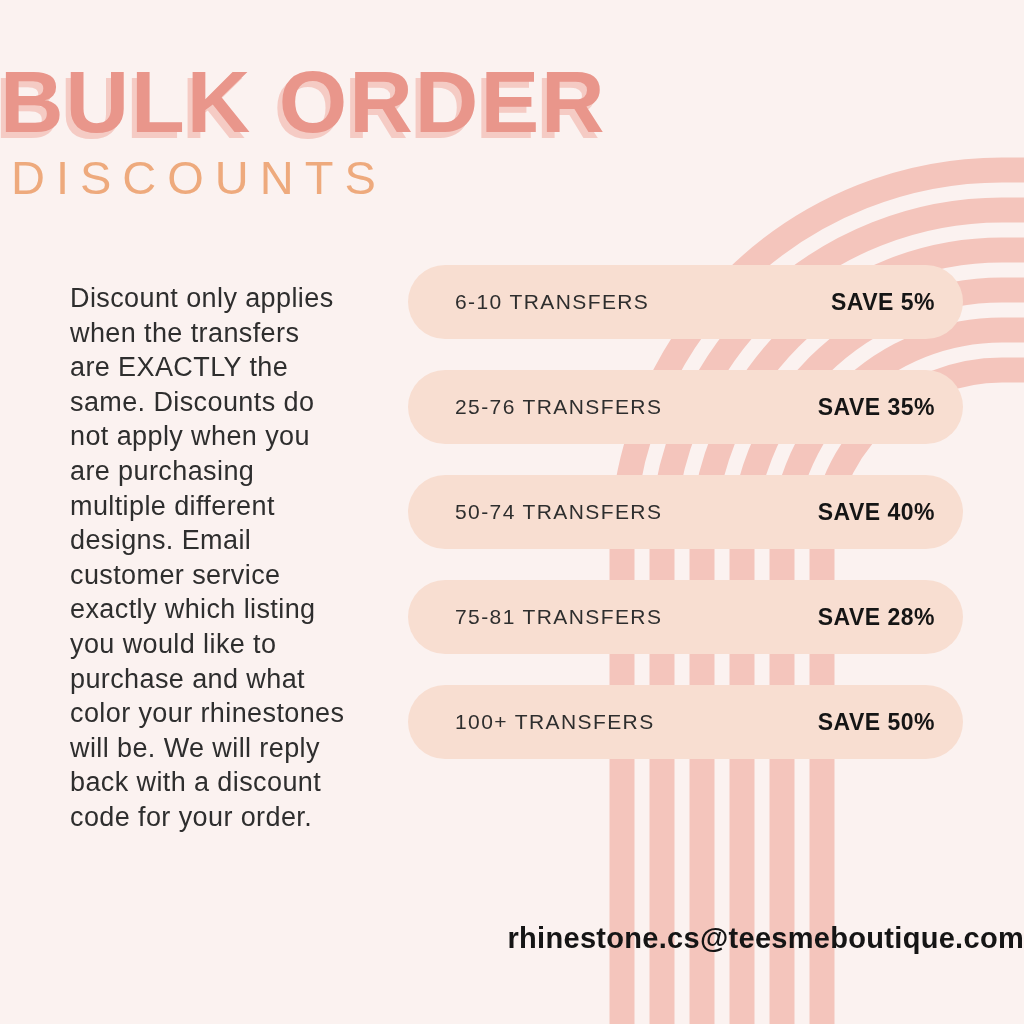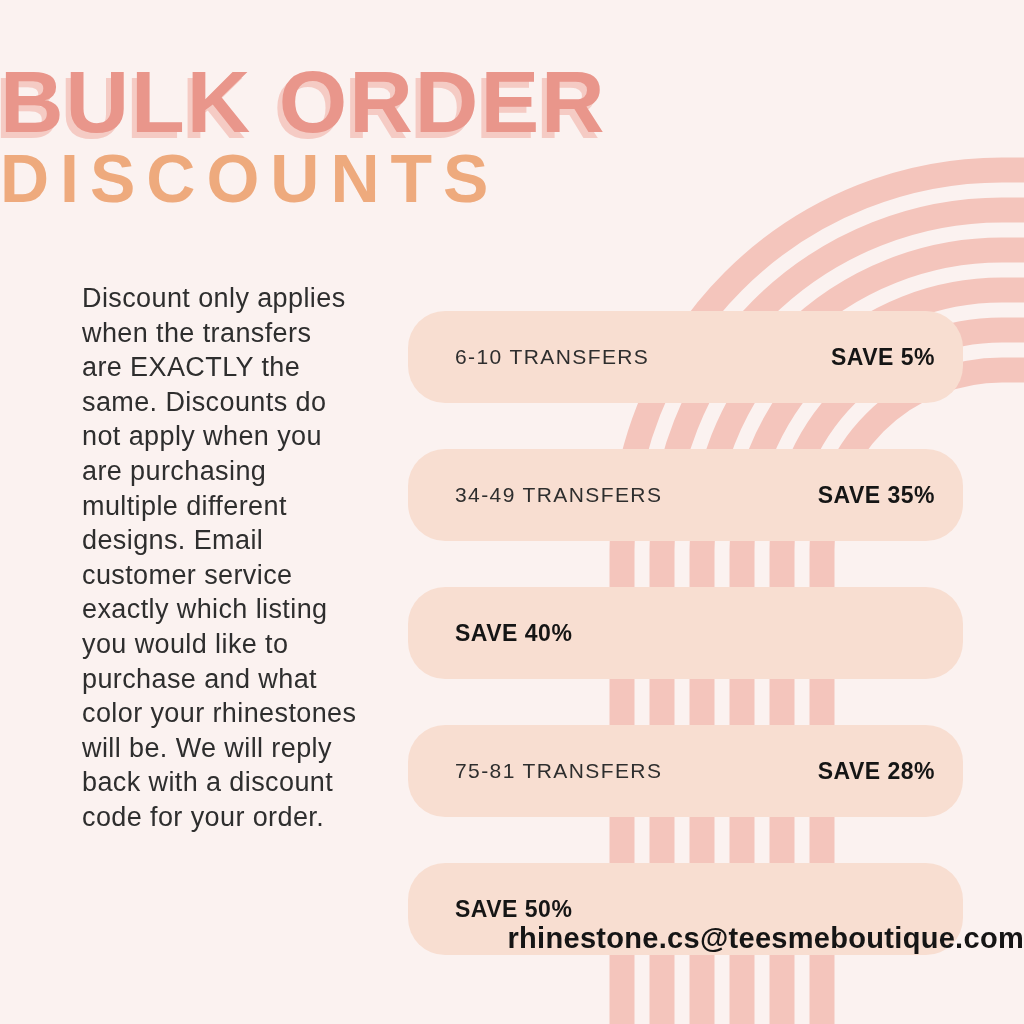--- a/index.html
+++ b/index.html
@@ -32,57 +32,55 @@
   .title {
     font-size: 88px;
     line-height: 88px;
     font-weight: 800;
     letter-spacing: 2px;
     color: var(--title, #e9968b);
     text-shadow: -5px 6px 0 var(--title-shadow, #f5cbc4);
   }
   .subtitle {
     margin-top: 2px;
-    font-size: 68px;
+    font-size: 47px;
     line-height: 60px;
-    font-weight: 700;
+    font-weight: 400;
     letter-spacing: 11px;
-    padding-left: 0; 
+    padding-left: 11px; 
     color: var(--subtitle, #eeaa7d);
   }
   .description {
     position: absolute;
     top: 281px;
     left: 70px;
     width: 335px;
     font-size: 27px;
     line-height: 34.6px;
     letter-spacing: 0.4px;
     color: var(--text-dark, #2e2e2e);
     white-space: pre-line;
     z-index: 2;
-    margin-left: 12px;
   }
   .tier-list {
     position: absolute;
     top: 265px;
     left: 408px;
     width: 555px;
     z-index: 2;
   }
   .tier-row {
     display: flex;
     align-items: center;
     justify-content: space-between;
-    height: 92px;
+    height: 74px;
     margin-bottom: 31px;
     padding: 0 28px 0 47px;
     background: var(--pill-bg, #f8ded1);
     border-radius: 37px;
-    margin-top: 46px;
   }
   .tier-range {
     font-size: 21px;
     font-weight: 400;
     letter-spacing: 1.4px;
     color: var(--text-dark, #2e2e2e);
   }
   .tier-save {
     font-size: 23px;
     font-weight: 800;
@@ -141,31 +139,33 @@
 will be. We will reply
 back with a discount
 code for your order.</p>
 
   <div class="tier-list">
     <div class="tier-row">
       <span class="tier-range">6-10 TRANSFERS</span>
       <span class="tier-save">SAVE 5%</span>
     </div>
     <div class="tier-row">
-      <span class="tier-range">34-49 TRANSFERS</span>
+      <span class="tier-range">25-76 TRANSFERS</span>
       <span class="tier-save">SAVE 35%</span>
     </div>
     <div class="tier-row">
+      <span class="tier-range">50-74 TRANSFERS</span>
       <span class="tier-save">SAVE 40%</span>
     </div>
     <div class="tier-row">
       <span class="tier-range">75-81 TRANSFERS</span>
       <span class="tier-save">SAVE 28%</span>
     </div>
     <div class="tier-row">
+      <span class="tier-range">100+ TRANSFERS</span>
       <span class="tier-save">SAVE 50%</span>
     </div>
   </div>
 
   <div class="footer">
     <span class="email">rhinestone.cs@teesmeboutique.com</span>
   </div>
 
 </div>
 

